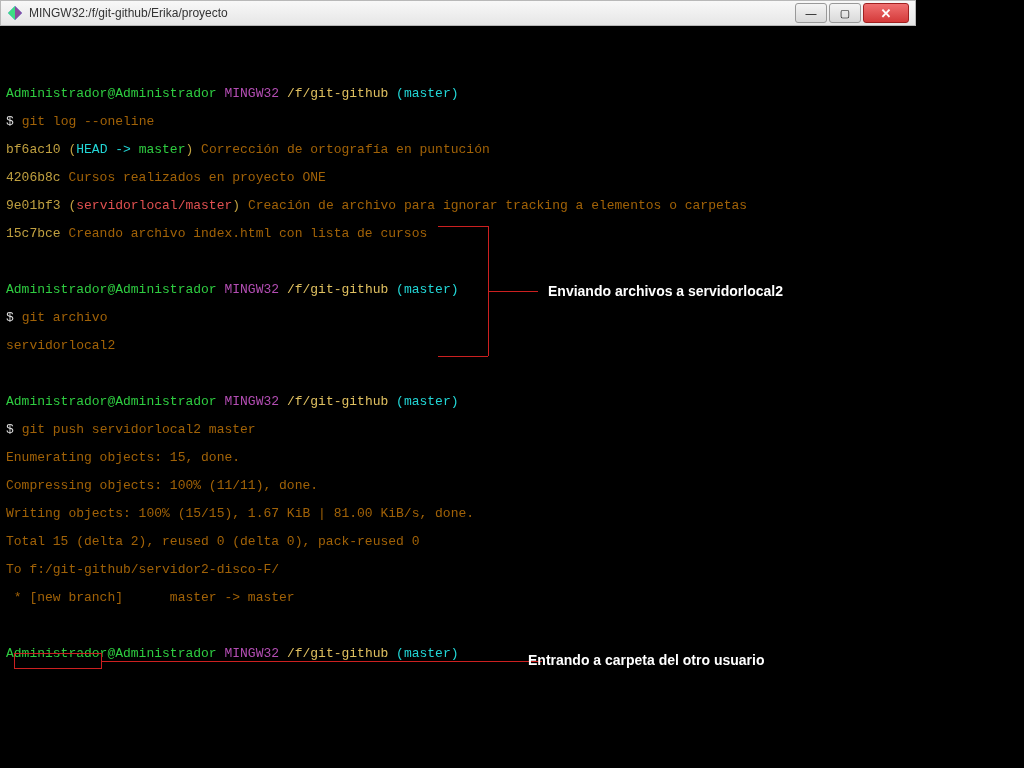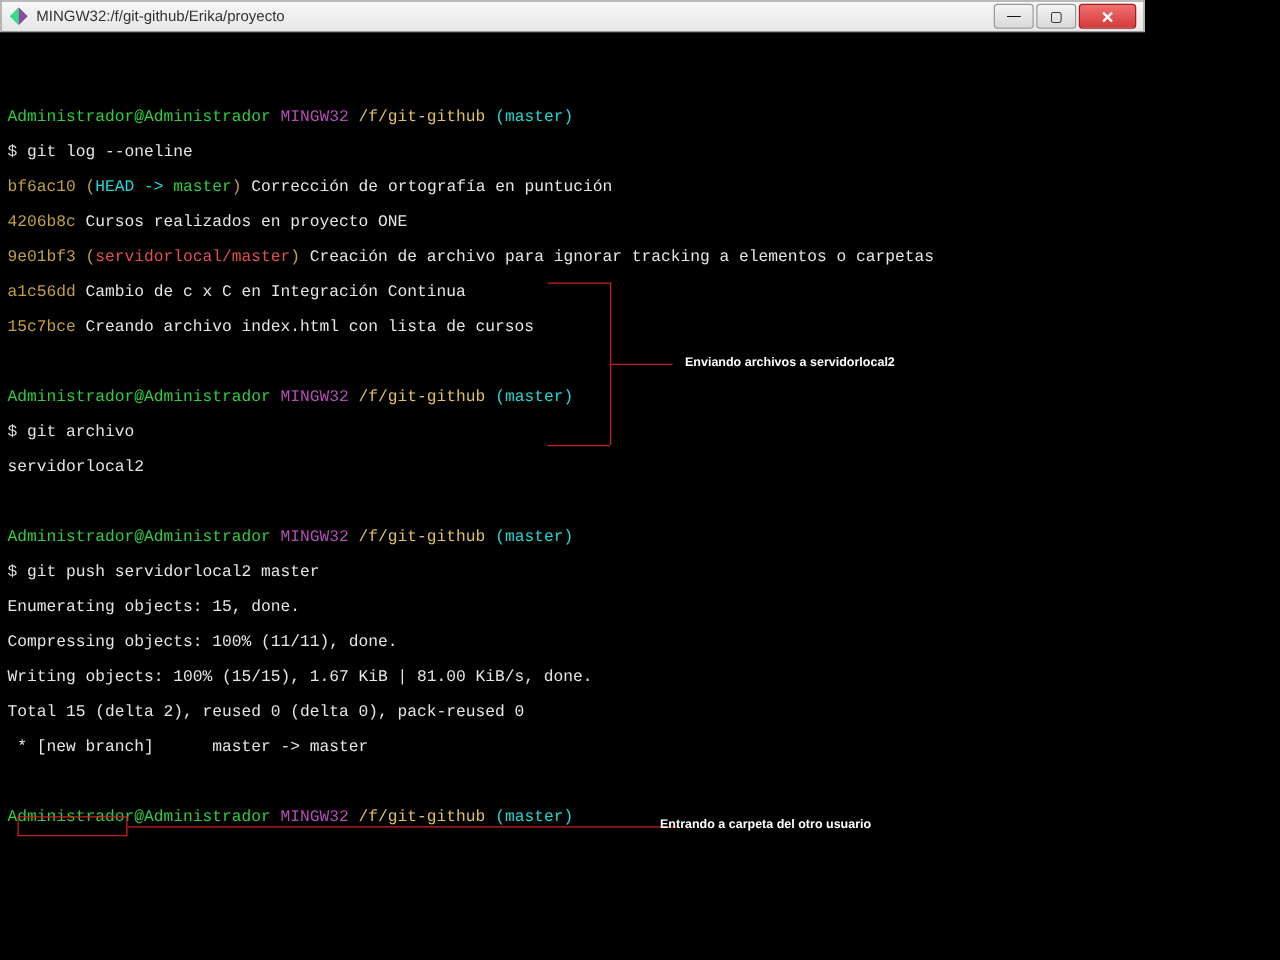--- a/index.html
+++ b/index.html
@@ -14,22 +14,22 @@
   .win-btn.close { background: linear-gradient(#f07070, #d43a3a); border-color: #a02020; color: #fff; width: 46px; }
   .win-btn.close span { color:#fff; font-weight:bold; font-size:13px; }
   .terminal { flex: 1; background: #000; padding: 19px 6px; color: #ddd; line-height: 14px; white-space: pre; overflow: hidden; position: relative; }
   .pr-user { color: #2ecc40; }
   .pr-host { color: #b34db3; }
   .pr-path { color: #e0c060; }
   .pr-branch { color: #22d6d6; }
   .hash { color: #c0a040; text-align: center; }
   .red { color: #e05050; }
   .cyan { color: #22d6d6; }
-  .white { color: #e5e5e5; margin-top: 41px; }
-  .annotation { position: absolute; color: #fff; font-family: 'Segoe UI', sans-serif; font-size: 10px; font-weight: bold; }
+  .white { color: #a16207; margin-top: 41px; }
+  .annotation { position: absolute; color: #fff; font-family: 'Segoe UI', sans-serif; font-size: 14px; font-weight: bold; }
   .ann2-box { position:absolute; border:1px solid #cc2020; pointer-events:none; }
   .bracket { position:absolute; pointer-events:none; }
   .bracket div.vert { position:absolute; width:1px; background:#cc2020; }
   .bracket div.horiz { position:absolute; height:1px; background:#cc2020; }
 </style>
 </head>
 <body>
 
 <div class="window">
   <div class="titlebar">
@@ -54,33 +54,33 @@
     </div>
   </div>
 
   <div class="terminal">
 <div> </div>
 <div><span class="pr-user">Administrador@Administrador</span> <span class="pr-host">MINGW32</span> <span class="pr-path">/f/git-github</span> <span class="pr-branch">(master)</span></div>
 <div><span>$</span> <span class="white">git log --oneline</span></div>
 <div><span class="hash">bf6ac10</span> <span class="hash">(</span><span class="cyan">HEAD -&gt; </span><span class="pr-user">master</span><span class="hash">)</span><span class="white"> Corrección de ortografía en puntución</span></div>
 <div><span class="hash">4206b8c</span><span class="white"> Cursos realizados en proyecto ONE</span></div>
 <div><span class="hash">9e01bf3</span> <span class="hash">(</span><span class="red">servidorlocal/master</span><span class="hash">)</span><span class="white"> Creación de archivo para ignorar tracking a elementos o carpetas</span></div>
-<div><span class="hash">a1c56dd</span><span class="white"> Cambio de c x C en Integración Continua</span></div>
 <div><span class="hash">15c7bce</span><span class="white"> Creando archivo index.html con lista de cursos</span></div>
 <div> </div>
 <div><span class="pr-user">Administrador@Administrador</span> <span class="pr-host">MINGW32</span> <span class="pr-path">/f/git-github</span> <span class="pr-branch">(master)</span></div>
 <div><span>$</span> <span class="white">git archivo</span></div>
 <div><span class="white">servidorlocal2</span></div>
 <div> </div>
 <div><span class="pr-user">Administrador@Administrador</span> <span class="pr-host">MINGW32</span> <span class="pr-path">/f/git-github</span> <span class="pr-branch">(master)</span></div>
 <div><span>$</span> <span class="white">git push servidorlocal2 master</span></div>
 <div><span class="white">Enumerating objects: 15, done.</span></div>
 <div><span class="white">Compressing objects: 100% (11/11), done.</span></div>
 <div><span class="white">Writing objects: 100% (15/15), 1.67 KiB | 81.00 KiB/s, done.</span></div>
 <div><span class="white">Total 15 (delta 2), reused 0 (delta 0), pack-reused 0</span></div>
+<div><span class="white">To f:/git-github/servidor2-disco-F/</span></div>
 <div><span class="white"> * [new branch]      master -&gt; master</span></div>
 <div> </div>
 <div><span class="pr-user">Administrador@Administrador</span> <span class="pr-host">MINGW32</span> <span class="pr-path">/f/git-github</span> <span class="pr-branch">(master)</span></div>
 
 
 
 
 
 
 

